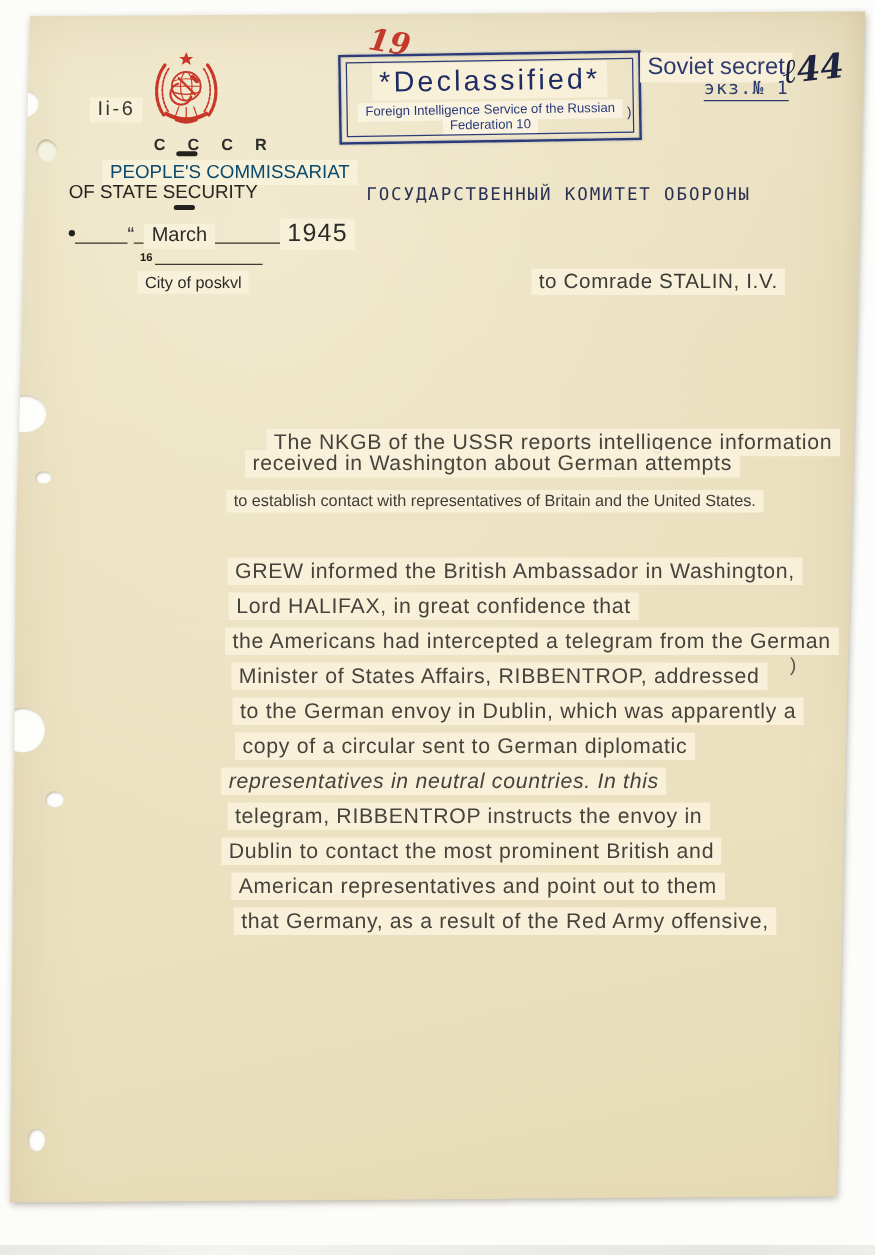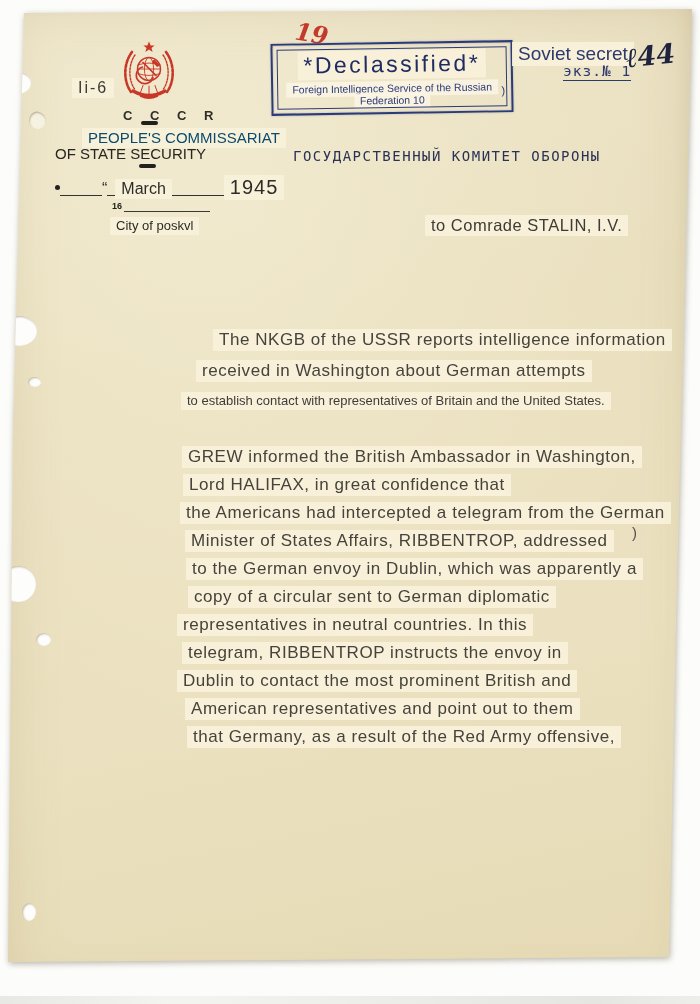--- a/index.html
+++ b/index.html
@@ -120,31 +120,31 @@
     </div>
 
     <div class="soviet-secret"><span class="hl">Soviet secret</span></div>
     <div class="hand-num">ℓ44</div>
     <div class="copy-line">экз.№ 1</div>
 
     <div class="committee">ГОСУДАРСТВЕННЫЙ КОМИТЕТ ОБОРОНЫ</div>
 
     <div class="addressee"><span class="hl">to Comrade STALIN, I.V.</span></div>
 
-    <div class="bline" style="left:213px;top:330px;"><span class="hl">The NKGB of the USSR reports intelligence information</span></div>
+    <div class="bline" style="left:213px;top:344px;"><span class="hl">The NKGB of the USSR reports intelligence information</span></div>
     <div class="bline" style="left:196px;top:361px;"><span class="hl">received in Washington about German attempts</span></div>
     <div class="bline small" style="left:181px;top:393px;"><span class="hl">to establish contact with representatives of Britain and the United States.</span></div>
     <div class="bline" style="left:182px;top:447px;"><span class="hl">GREW informed the British Ambassador in Washington,</span></div>
     <div class="bline" style="left:183px;top:475px;"><span class="hl">Lord HALIFAX, in great confidence that</span></div>
     <div class="bline" style="left:180px;top:503px;"><span class="hl">the Americans had intercepted a telegram from the German</span></div>
     <div class="bline" style="left:185px;top:531px;"><span class="hl">Minister of States Affairs, RIBBENTROP, addressed</span></div>
     <div class="paren-mark">)</div>
     <div class="bline" style="left:186px;top:559px;"><span class="hl">to the German envoy in Dublin, which was apparently a</span></div>
     <div class="bline" style="left:188px;top:587px;"><span class="hl">copy of a circular sent to German diplomatic</span></div>
-    <div class="bline" style="left:177px;top:615px;"><span class="hl">representatives in neutral countries. In this</span></div>
+    <div class="bline" style="left:177px;top:615px;font-style:italic;"><span class="hl">representatives in neutral countries. In this</span></div>
     <div class="bline" style="left:182px;top:643px;"><span class="hl">telegram, RIBBENTROP instructs the envoy in</span></div>
     <div class="bline" style="left:177px;top:671px;"><span class="hl">Dublin to contact the most prominent British and</span></div>
     <div class="bline" style="left:185px;top:699px;"><span class="hl">American representatives and point out to them</span></div>
     <div class="bline" style="left:187px;top:727px;"><span class="hl">that Germany, as a result of the Red Army offensive,</span></div>
 
   </div>
 </div>
 
 <div class="scan-noise"></div>
 

